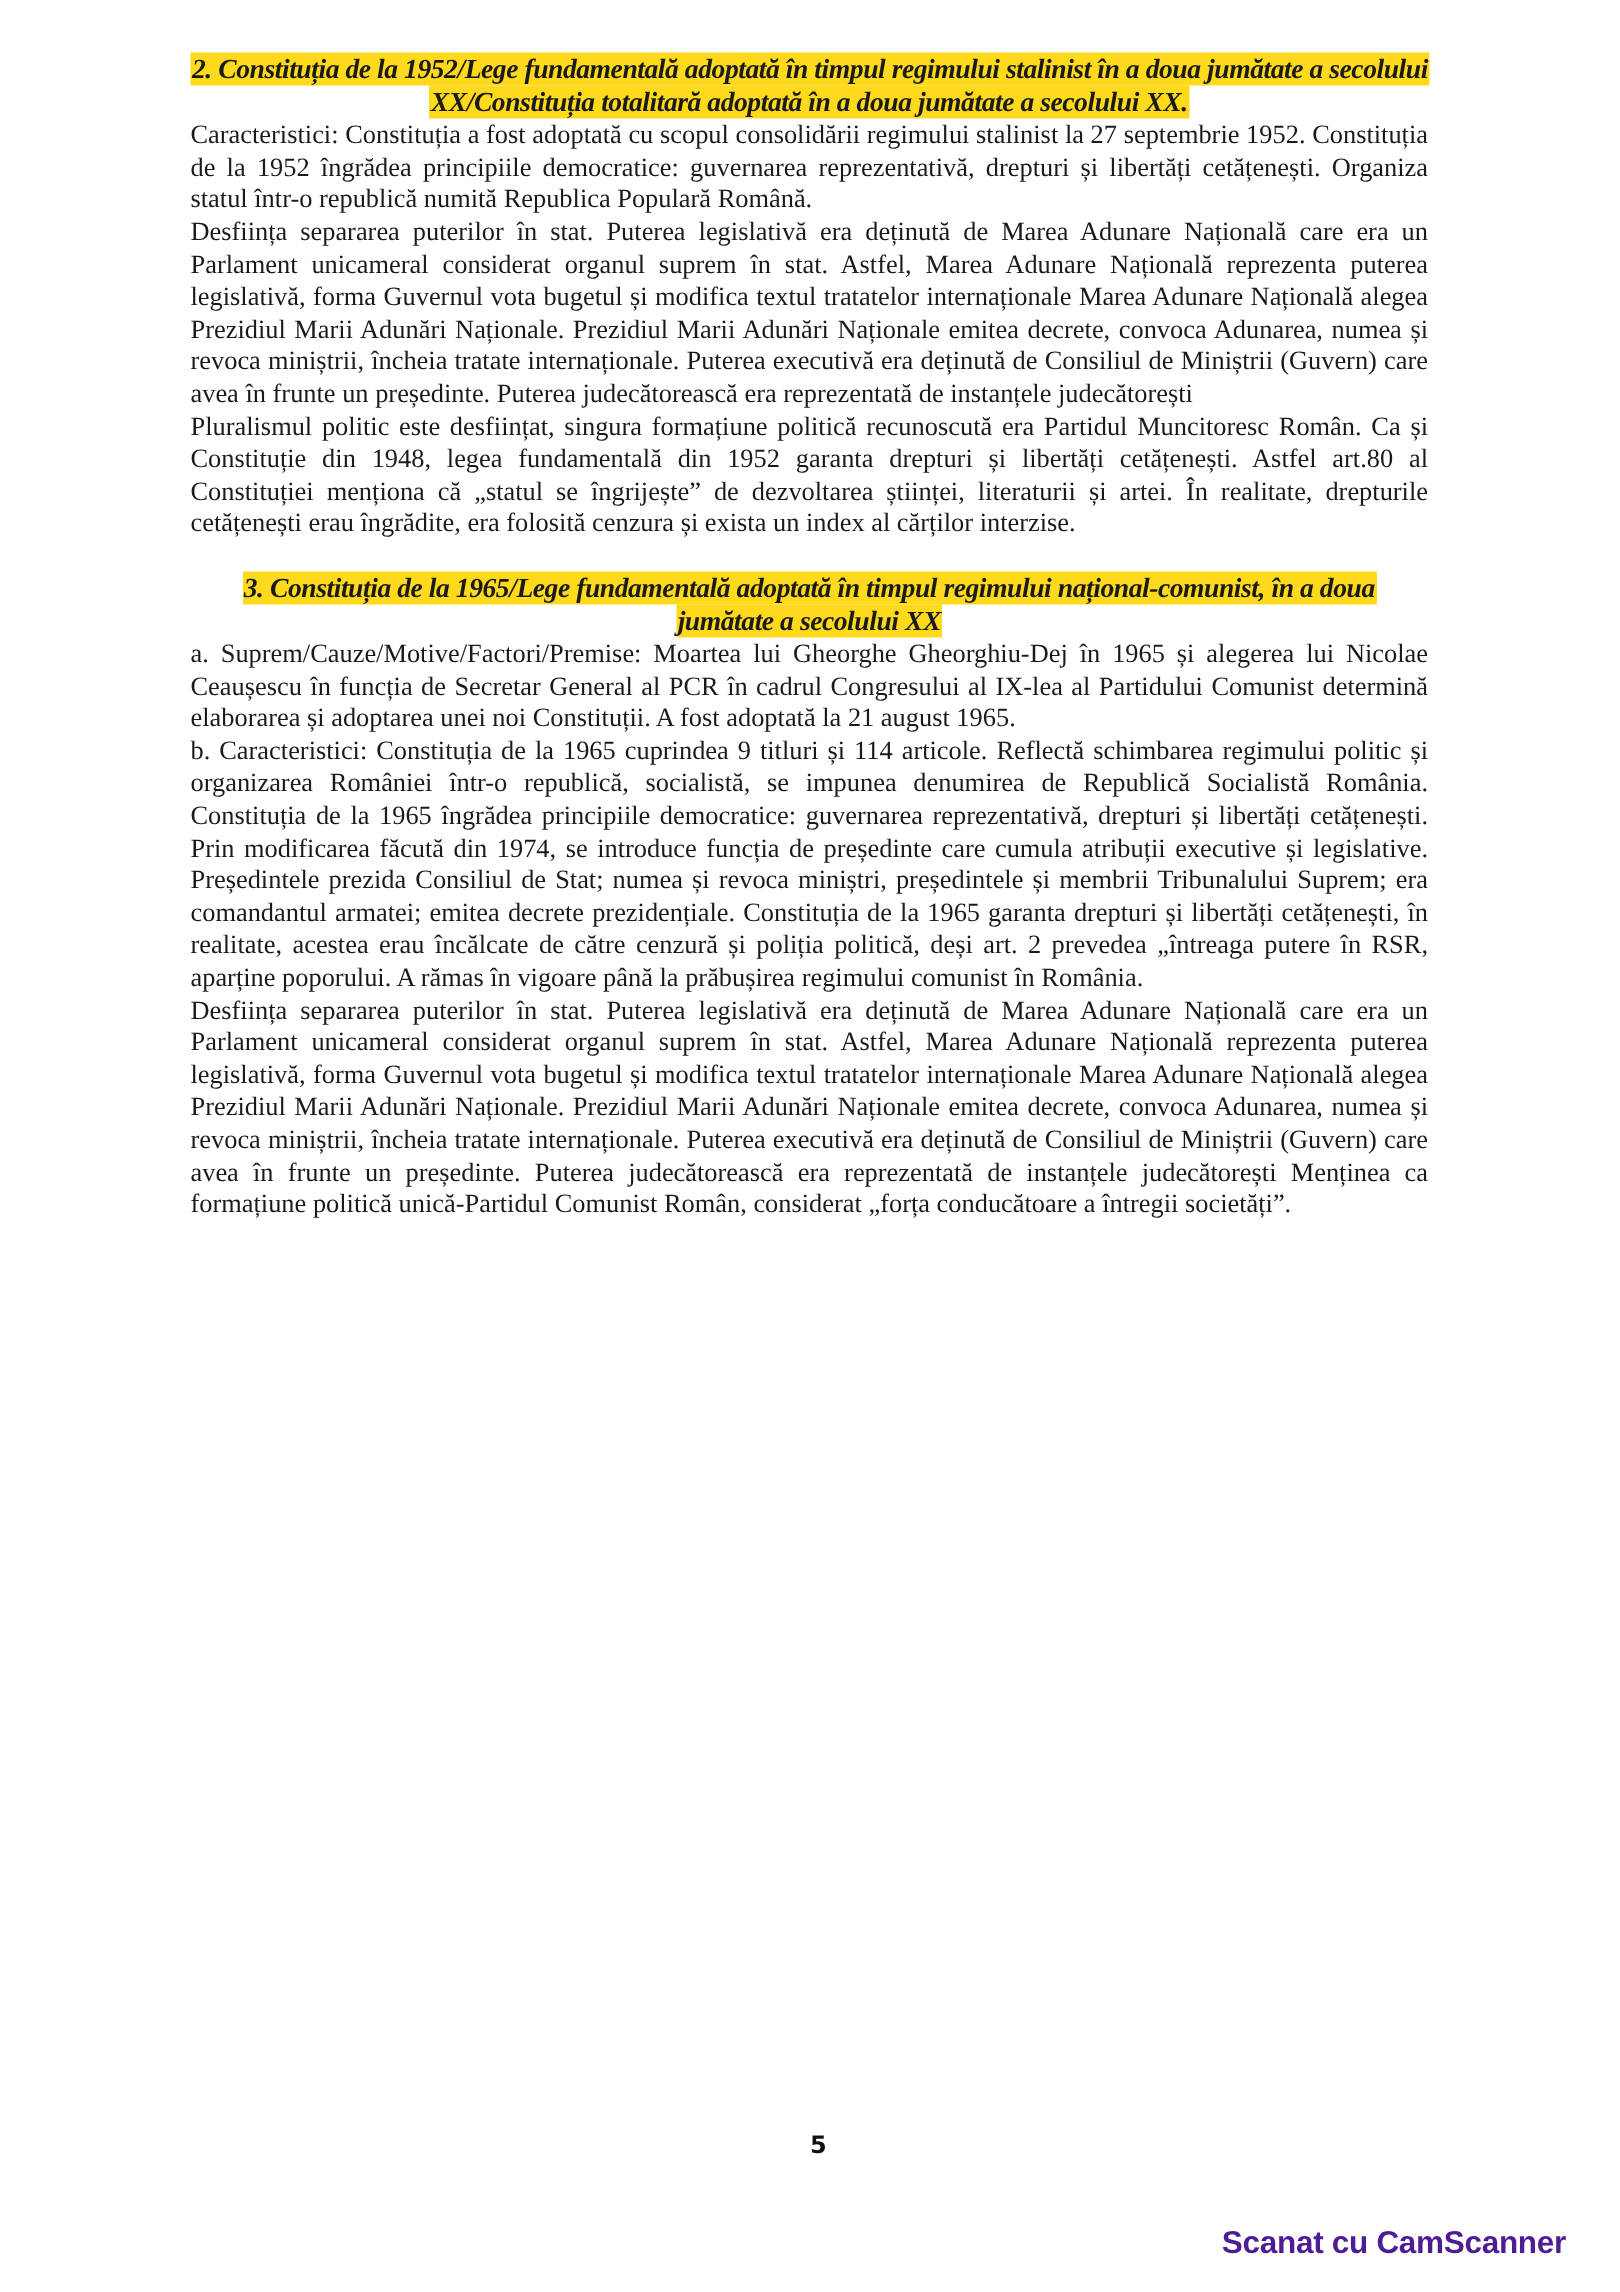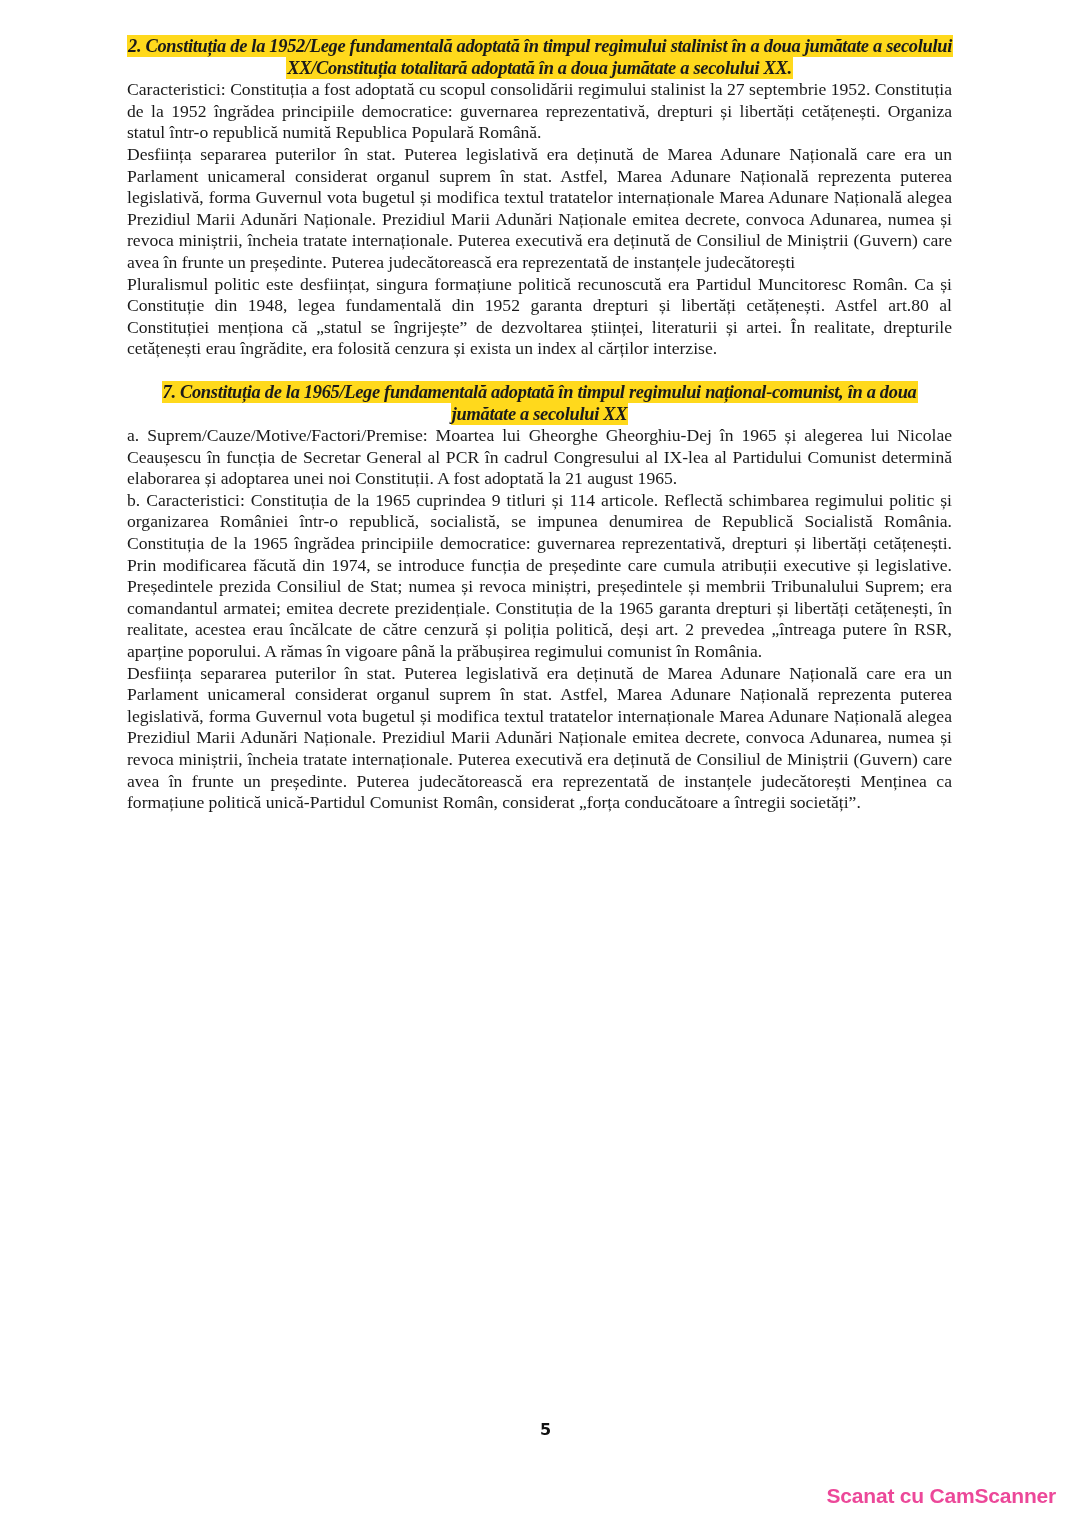--- a/index.html
+++ b/index.html
@@ -21,42 +21,42 @@
   }
   .heading.h2 { margin-bottom:0; }
   .heading.h3 { margin-top:22px; padding:0 28px; }
   p { margin:0; }
   b { font-weight:normal; }
   .page-number {
     position:absolute; left:540px; top:1420px; font-family:"DejaVu Sans", sans-serif;
     font-weight:bold; font-size:16px; color:#111;
   }
   .watermark {
-    position:absolute; right:24px; top:1484px;
+    position:absolute; right:36px; top:1484px;
     font-family:"Liberation Sans", "DejaVu Sans", sans-serif; font-weight:bold;
-    font-size:21px; color:#ec4899; letter-spacing:-0.2px;
+    font-size:21px; color:#4c1d95; letter-spacing:-0.2px;
   }
 </style>
 </head>
 <body>
 
 <div class="page">
 
   <div class="heading h2">
     <span class="hl">2. Constituția de la 1952/Lege fundamentală adoptată în timpul regimului stalinist în a doua jumătate a secolului XX/Constituția totalitară adoptată în a doua jumătate a secolului XX.</span>
   </div>
 
   <p><b>Caracteristici:</b><span> Constituția a fost adoptată cu scopul consolidării regimului stalinist la 27 septembrie 1952. Constituția de la 1952 îngrădea principiile democratice: guvernarea reprezentativă, drepturi și libertăți cetățenești. Organiza statul într-o republică numită Republica Populară Română.</span></p>
 
   <p><span>Desființa separarea puterilor în stat. </span><b>Puterea legislativă</b><span> era deținută de Marea Adunare Națională care era un Parlament unicameral considerat organul suprem în stat. Astfel, Marea Adunare Națională reprezenta puterea legislativă, forma Guvernul vota bugetul și modifica textul tratatelor internaționale Marea Adunare Națională alegea Prezidiul Marii Adunări Naționale. Prezidiul Marii Adunări Naționale emitea decrete, convoca Adunarea, numea și revoca miniștrii, încheia tratate internaționale. </span><b>Puterea executivă</b><span> era deținută de Consiliul de Miniștrii (Guvern) care avea în frunte un președinte. </span><b>Puterea judecătorească</b><span> era reprezentată de instanțele judecătorești</span></p>
 
   <p>Pluralismul politic este desființat, singura formațiune politică recunoscută era Partidul Muncitoresc Român. Ca și Constituție din 1948, legea fundamentală din 1952 garanta drepturi și libertăți cetățenești. Astfel art.80 al Constituției menționa că „statul se îngrijește” de dezvoltarea științei, literaturii și artei. În realitate, drepturile cetățenești erau îngrădite, era folosită cenzura și exista un index al cărților interzise.</p>
 
   <div class="heading h3">
-    <span class="hl">7. Constituția de la 1965/Lege fundamentală adoptată în timpul regimului național-comunist, în a doua jumătate a secolului XX</span>
+    <span class="hl">3. Constituția de la 1965/Lege fundamentală adoptată în timpul regimului național-comunist, în a doua jumătate a secolului XX</span>
   </div>
 
   <p><b>a. Suprem/Cauze/Motive/Factori/Premise:</b><span> Moartea lui Gheorghe Gheorghiu-Dej în 1965 și alegerea lui Nicolae Ceaușescu în funcția de Secretar General al PCR în cadrul Congresului al IX-lea al Partidului Comunist determină elaborarea și adoptarea unei noi Constituții. A fost adoptată la 21 august 1965.</span></p>
 
   <p><b>b. Caracteristici:</b><span> Constituția de la 1965 cuprindea 9 titluri și 114 articole. Reflectă schimbarea regimului politic și organizarea României într-o republică, socialistă, se impunea denumirea de Republică Socialistă România. Constituția de la 1965 îngrădea principiile democratice: guvernarea reprezentativă, drepturi și libertăți cetățenești. Prin modificarea făcută din 1974, se introduce funcția de președinte care cumula atribuții executive și legislative. Președintele prezida Consiliul de Stat; numea și revoca miniștri, președintele și membrii Tribunalului Suprem;  era comandantul armatei; emitea decrete prezidențiale. Constituția de la 1965 garanta drepturi și libertăți cetățenești, în realitate, acestea erau încălcate de către cenzură și poliția politică, deși art. 2 prevedea „întreaga putere în RSR, aparține poporului. A rămas în vigoare până la prăbușirea regimului comunist în România.</span></p>
 
   <p><span>Desființa separarea puterilor în stat. </span><b>Puterea legislativă</b><span> era deținută de Marea Adunare Națională care era un Parlament unicameral considerat organul suprem în stat. Astfel, Marea Adunare Națională reprezenta puterea legislativă, forma Guvernul vota bugetul și modifica textul tratatelor internaționale Marea Adunare Națională alegea Prezidiul Marii Adunări Naționale. Prezidiul Marii Adunări Naționale emitea decrete, convoca Adunarea, numea și revoca miniștrii, încheia tratate internaționale. </span><b>Puterea executivă</b><span> era deținută de Consiliul de Miniștrii (Guvern) care avea în frunte un președinte. </span><b>Puterea judecătorească</b><span> era reprezentată de instanțele judecătorești Menținea ca formațiune politică unică-Partidul Comunist Român, considerat „forța conducătoare a întregii societăți”.</span></p>
 
 </div>
 

